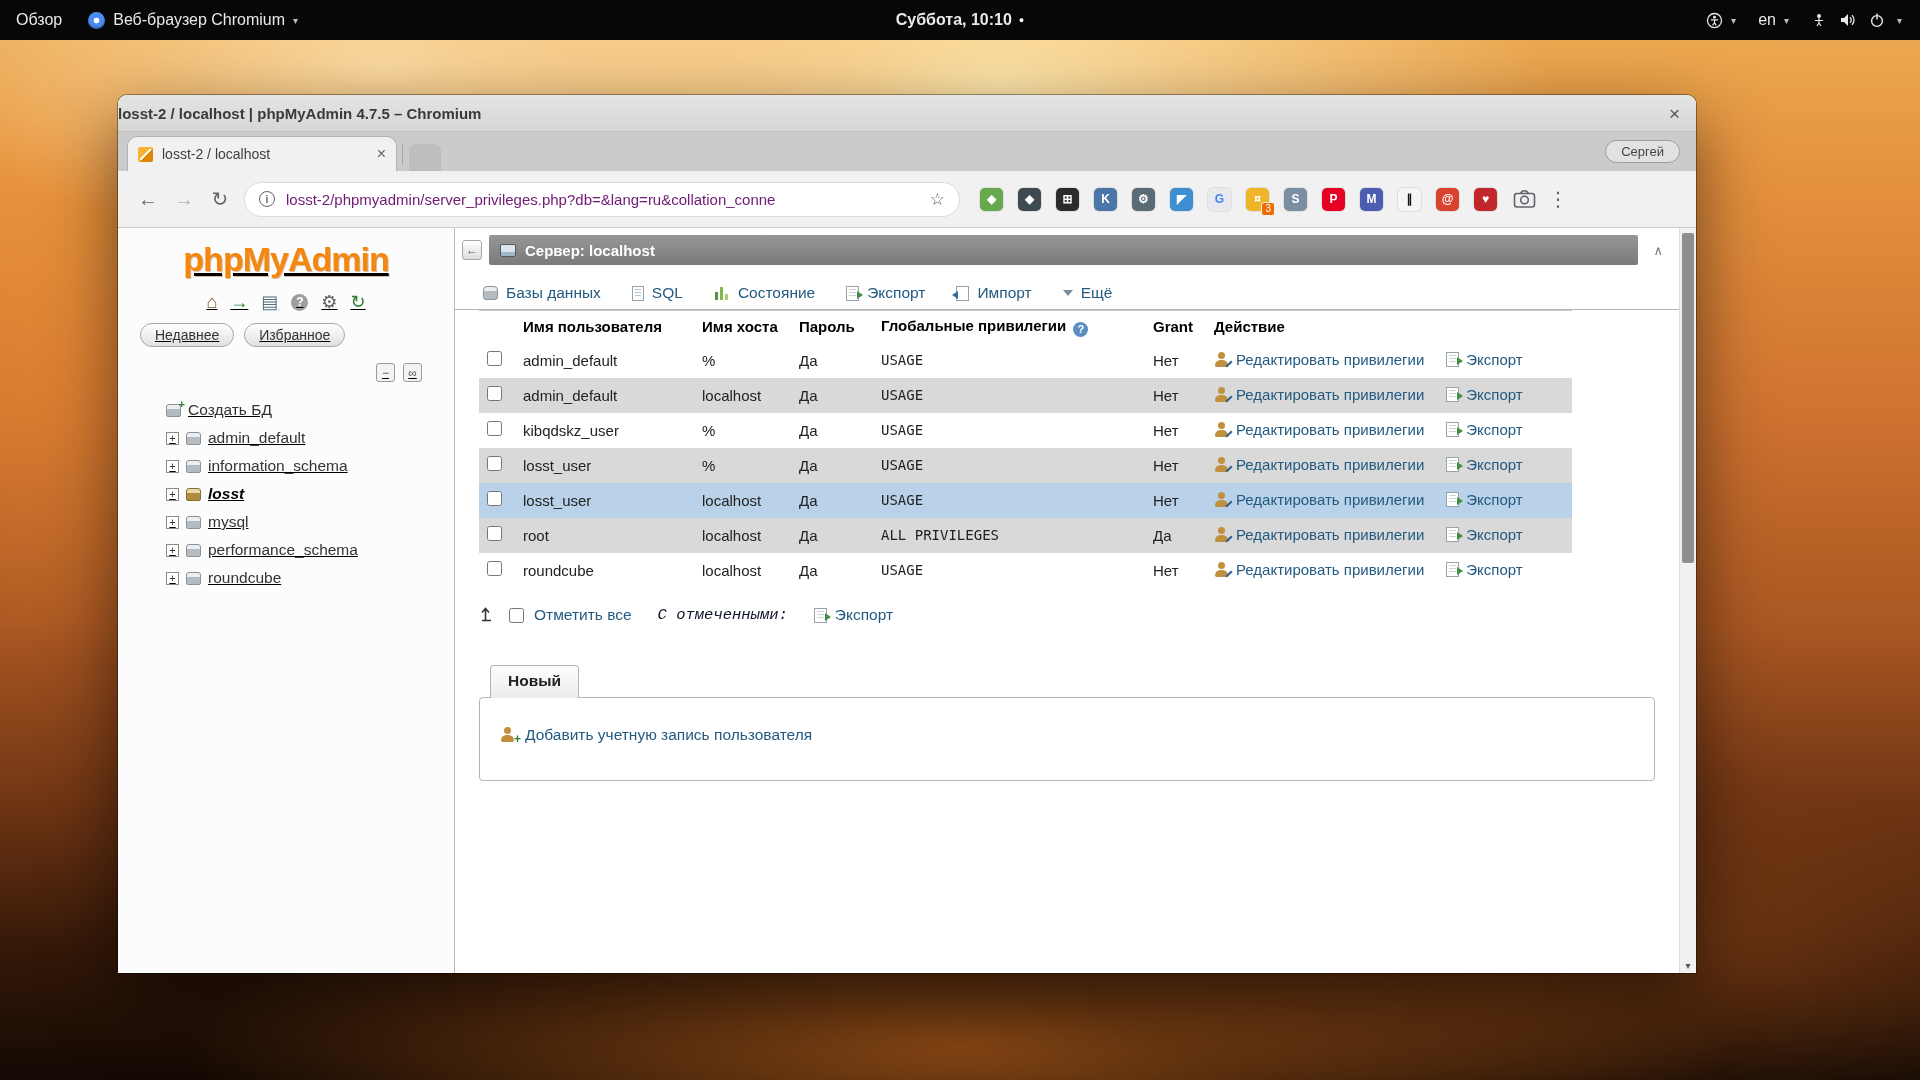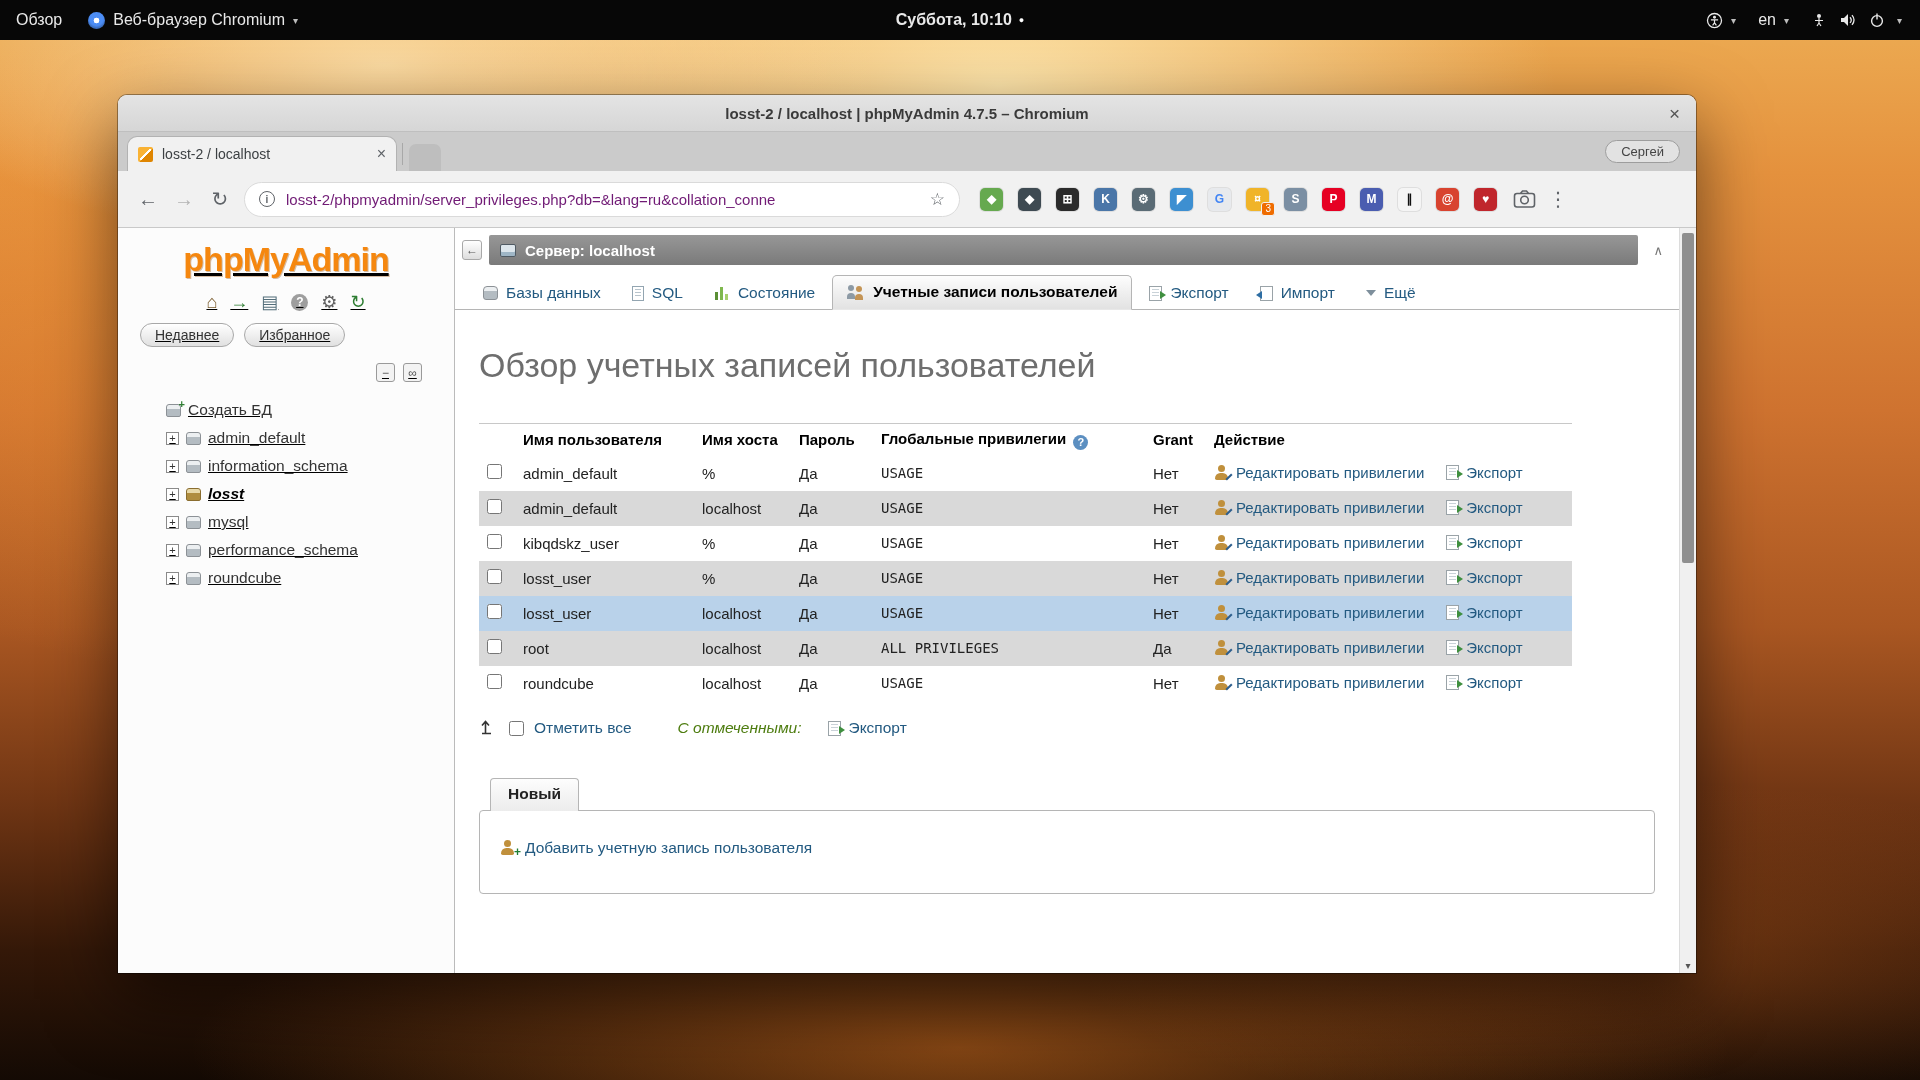--- a/index.html
+++ b/index.html
@@ -31,21 +31,21 @@
   .gb-right svg{ display:block; }
   .sys{ gap:12px; }
 
   
   .browser-window{ position:absolute; left:118px; top:95px; width:1578px; height:878px;
     border-radius:9px 9px 0 0; overflow:hidden; background:#fff;
     box-shadow:0 26px 70px rgba(0,0,0,.55), 0 0 0 1px rgba(0,0,0,.35);
     display:flex; flex-direction:column; }
 
   .titlebar{ height:37px; flex:none; background:linear-gradient(#e4e4e4,#d6d6d6);
-    border-bottom:1px solid #bfbfbf; position:relative; display:flex; align-items:center; justify-content:center; }
+    border-bottom:1px solid #bfbfbf; position:relative; display:flex; align-items:center; justify-content:flex-start; }
   .titlebar .wtitle{ font-size:15px; font-weight:bold; color:#3a3a3a; }
   .win-close{ position:absolute; right:16px; top:50%; transform:translateY(-50%);
     font-size:19px; color:#555; line-height:1; cursor:default; }
 
   .tabstrip{ height:39px; flex:none; background:#cbcbcb; display:flex; align-items:flex-end; padding-left:10px; }
   .tab{ width:268px; height:34px; background:#f1f1f1; border-radius:9px 9px 0 0;
     display:flex; align-items:center; gap:9px; padding:0 10px; box-shadow:0 0 0 1px rgba(0,0,0,.12); }
   .pma-favicon{ width:15px; height:15px; flex:none; border-radius:2px; position:relative;
     background:linear-gradient(135deg,#f9b234 0 55%,#df8500 55%); }
   .pma-favicon::after{ content:""; position:absolute; left:2px; top:2px; width:11px; height:11px;
@@ -177,21 +177,21 @@
   .person-icon::after{ content:""; position:absolute; left:1px; bottom:0; width:13px; height:7px;
     border-radius:6px 6px 2px 2px; background:#c0903c; }
   .pencil{ position:absolute; right:-4px; bottom:2px; width:8px; height:2px; background:#2d5e8d;
     transform:rotate(-45deg); z-index:1; }
   .plus-badge,.minus-badge{ position:absolute; right:-6px; bottom:-4px; font-style:normal;
     font-weight:bold; font-size:12px; z-index:1; }
   .plus-badge{ color:#1e7e34; } .minus-badge{ color:#c62828; }
 
   .checkall-row{ display:flex; align-items:center; gap:10px; margin:16px 0 0 24px; font-size:15.5px; }
   .checkall-label{ color:var(--accent,#235a81); }
-  .with-selected{ font-style:italic; color:#4d7c0f; margin-left:36px; }
+  .with-selected{ font-style:italic; color:#0f172a; margin-left:16px;font-family:Liberation Mono, monospace; }
   .inline-link{ color:var(--accent,#235a81); text-decoration:none; display:inline-flex; align-items:center; gap:8px; margin-left:16px;}
   input[type=checkbox]{ width:15px; height:15px; }
 
   .new-fieldset{ margin:70px 24px 0 24px; height:84px; border:1px solid #b5b5b5; border-radius:4px;
     position:relative; background:#fff; }
   .fieldset-legend{ position:absolute; top:-33px; left:10px; height:33px; padding:6px 17px;
     border:1px solid #b5b5b5; border-bottom:none; border-radius:4px 4px 0 0;
     background:linear-gradient(#fdfdfd,#ececec); font-weight:bold; font-size:15.5px; color:#222; }
   .add-user-link{ display:inline-flex; align-items:center; gap:10px; margin:28px 0 0 20px;
     color:var(--accent,#235a81); text-decoration:none; font-size:15.5px; }
@@ -440,39 +440,34 @@
     <span class="tab-label">Базы данных</span>
   </div>
             <div class="pma-tab">
     <span class="tab-icon ti-sql"></span>
     <span class="tab-label">SQL</span>
   </div>
             <div class="pma-tab">
     <span class="tab-icon ti-status"></span>
     <span class="tab-label">Состояние</span>
   </div>
-            <div class="pma-tab active">
-    <span class="tab-icon ti-users"></span>
-    <span class="tab-label">Учетные записи пользователей</span>
-  </div>
             <div class="pma-tab">
     <span class="tab-icon ti-export"></span>
     <span class="tab-label">Экспорт</span>
   </div>
             <div class="pma-tab">
     <span class="tab-icon ti-import"></span>
     <span class="tab-label">Импорт</span>
   </div>
             <div class="pma-tab">
     <span class="tab-icon ti-more"></span>
     <span class="tab-label">Ещё</span>
   </div>
           </nav>
 
-        <h1 class="page-title">Обзор учетных записей пользователей</h1>
 
         <table class="users-table">
           <thead>
             <tr>
               <th class="h-check"></th>
               <th class="h-user">Имя пользователя</th>
               <th class="h-host">Имя хоста</th>
               <th class="h-pass">Пароль</th>
               <th class="h-priv">
                 <span>Глобальные привилегии</span><span class="help-icon">?</span>

